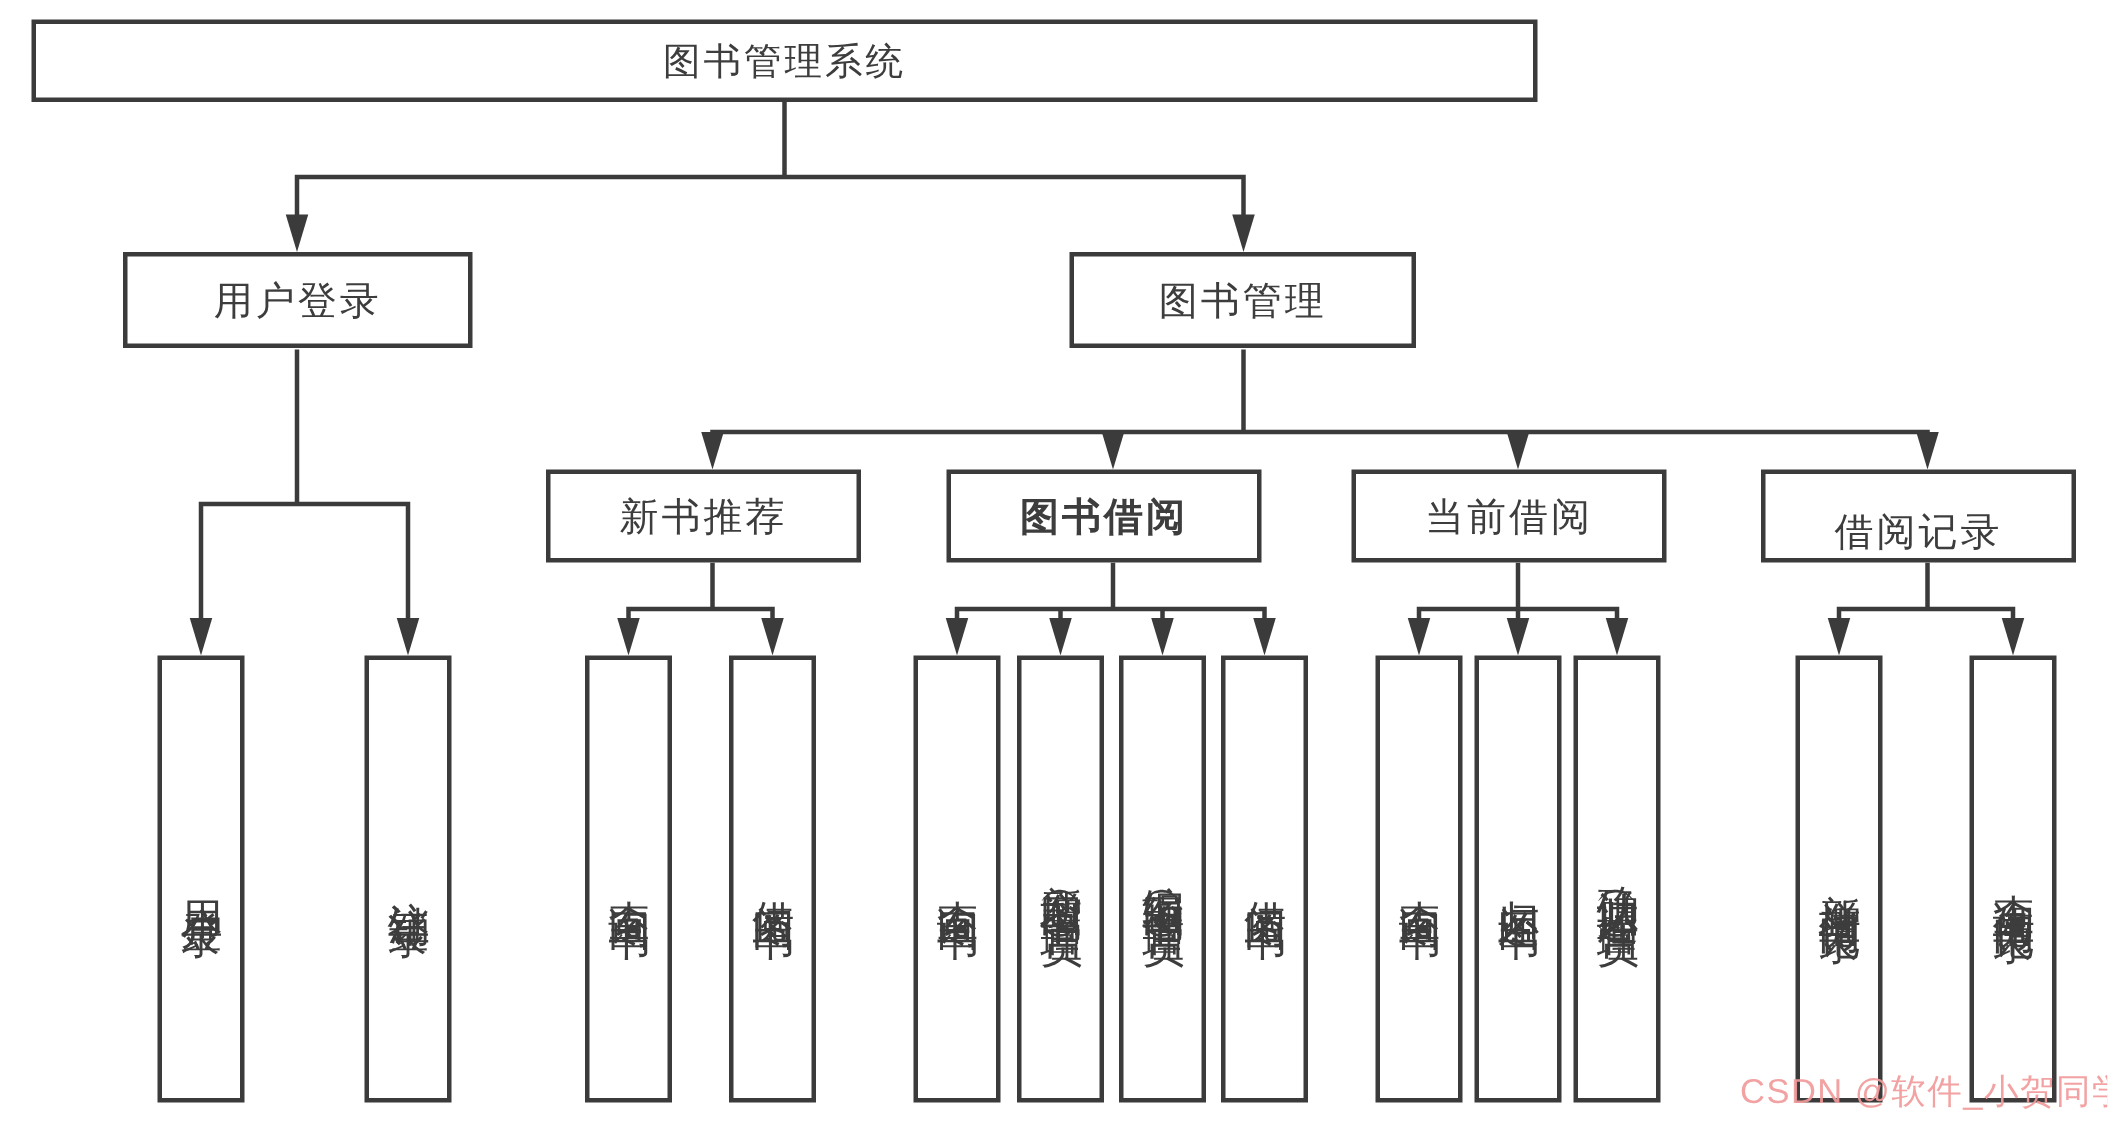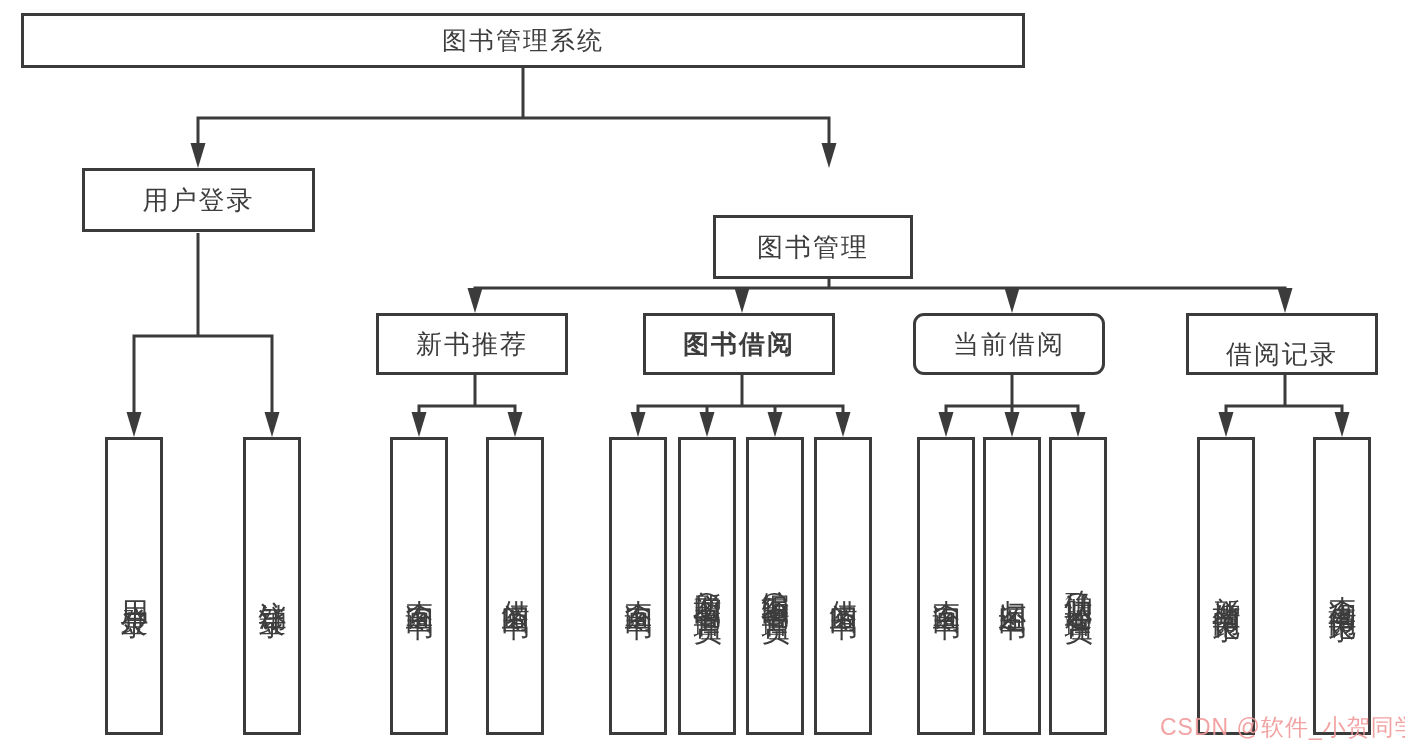--- a/index.html
+++ b/index.html
@@ -33,21 +33,21 @@
     justify-content: center;
     color: #3d3d3d;
   }
   .hbox {
     font-size: 26px;
     letter-spacing: 2px;
     white-space: nowrap;
   }
   .root-box   { left: 21px;  top: 13px;  width: 1004px; height: 55px; font-size: 25px; }
   .lvl2       { height: 64px; top: 168px; }
-  .lvl3       { height: 62px; top: 313px; width: 192px; margin-left: 12px; }
+  .lvl3       { height: 62px; top: 313px; width: 210px; }
   .vbox {
     top: 437px;
     width: 58px;
     height: 298px;
   }
   .vtext {
     writing-mode: vertical-rl;
     text-orientation: mixed;
     font-size: 28px;
     letter-spacing: 4px;
@@ -59,24 +59,24 @@
     left: 1160px;
     top: 712px;
     font-size: 23px;
     letter-spacing: 1px;
     color: rgba(241, 154, 154, 0.92);
     white-space: nowrap;
     z-index: 5;
   }
   
   .n-user-login-lvl2 { left: 82px;  width: 233px; }
-  .n-book-mgmt       { left: 713px; width: 200px; margin-top: 47px; }
+  .n-book-mgmt       { left: 713px; width: 231px; }
   .n-new-book   { left: 364px;  }
   .n-book-borrow{ left: 631px; font-weight: bold;  }
-  .n-cur-borrow { left: 901px; border-radius: 11px;  }
+  .n-cur-borrow { left: 901px;  }
   .n-borrow-rec { left: 1174px; align-items: flex-end; }
   .vx-a1 { left: 105px; }
   .vx-a2 { left: 243px; }
   .vx-b1 { left: 390px; }
   .vx-b2 { left: 486px; }
   .vx-c1 { left: 609px; }
   .vx-c2 { left: 678px; }
   .vx-c3 { left: 746px; }
   .vx-c4 { left: 814px; }
   .vx-d1 { left: 917px; }

